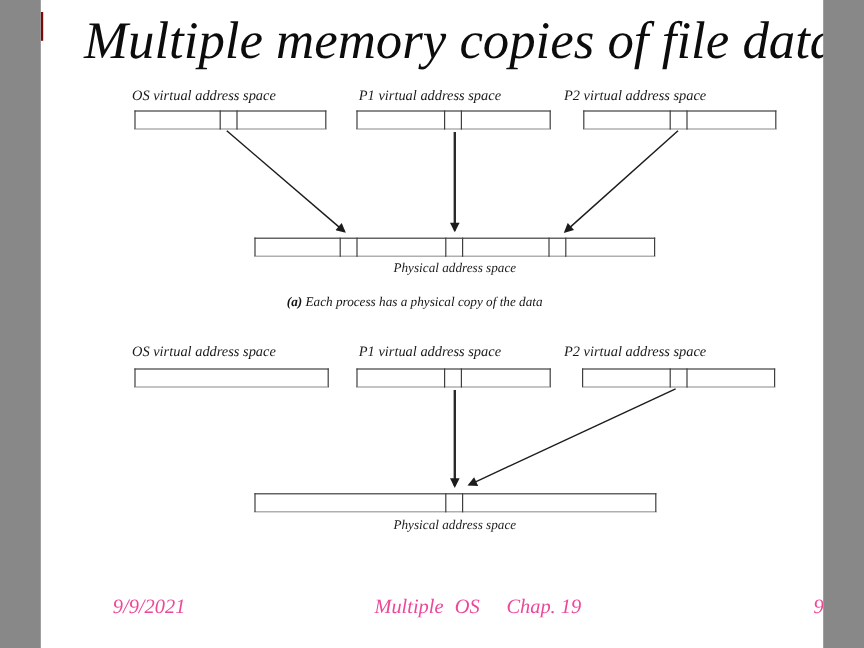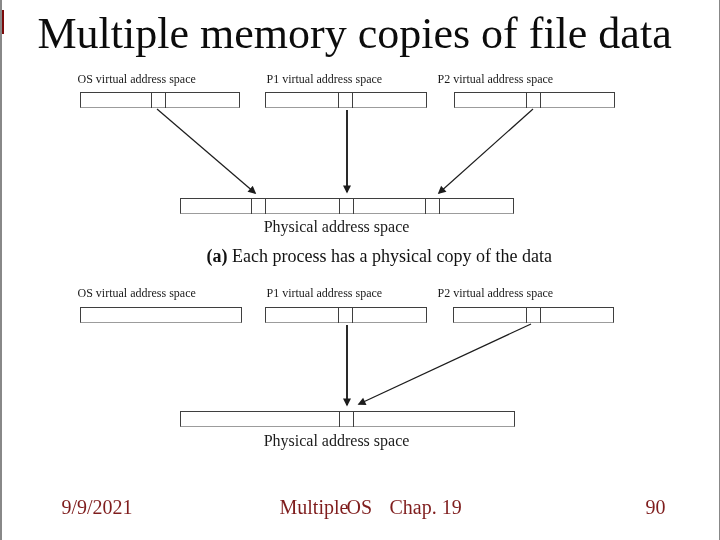--- a/index.html
+++ b/index.html
@@ -1,19 +1,20 @@
 <!DOCTYPE html>
 <html><head>
 <meta charset="utf-8">
 <style>
   html,body { margin:0; padding:0; background:#888; }
   .slide {
-    position:relative; width:717px; height:540px; background:#ffffff;
+    position:relative; width:652px; height:540px; background:#ffffff;
     font-family:"Liberation Serif", serif; color:#111; overflow:hidden;
     margin:0 auto;
+    font-style:italic;
   }
   .accent { position:absolute; left:0; top:10px; width:2px; height:24px; background:#7b0a0a; }
   .title {
     position:absolute; left:36px; top:8px; margin:0;
     font-size:44px; font-weight:normal; color:#0c0c0c;
     white-space:nowrap; letter-spacing:0;
   }
   .vlabel {
     position:absolute; width:160px; 
     font-size:12px; color:#1a1a1a; white-space:nowrap;
@@ -34,33 +35,33 @@
   }
   .bar-os-a   { left:78px;  top:92px;  width:158px; }
   .bar-p1-a   { left:263px; top:92px;  width:160px; }
   .bar-p2-a   { left:452px; top:92px;  width:159px; }
   .bar-phys-a { left:178px; top:198px; width:332px; }
   .bar-os-b   { left:78px;  top:307px; width:160px; }
   .bar-p1-b   { left:263px; top:307px; width:160px; }
   .bar-p2-b   { left:451px; top:307px; width:159px; }
   .bar-phys-b { left:178px; top:411px; width:333px; }
   .phys-label {
-    position:absolute; left:235px; width:200px; text-align:center;
-    font-size:16px; color:#1a1a1a; white-space:nowrap;
+    position:absolute; left:245px; width:200px; text-align:center;
+    font-size:11px; color:#1a1a1a; white-space:nowrap;
   }
   .phys-a { top:218px; }
   .phys-b { top:432px; }
   .caption {
-    position:absolute; left:205px; font-size:18px; color:#121212; white-space:nowrap;
+    position:absolute; left:205px; font-size:11px; color:#121212; white-space:nowrap;
   }
   .cap-a { top:246px; }
   .cap-b { top:460px; }
   .caption b { font-weight:bold; }
   .arrows { position:absolute; left:0; top:0; width:720px; height:540px; pointer-events:none; }
-  .footer-item { position:absolute; font-size:20px; color:#7f1d1d; white-space:nowrap; }
+  .footer-item { position:absolute; font-size:17px; color:#ec4899; white-space:nowrap; }
   .ft-date   { left:60px;  top:496px; }
   .ft-author { left:278px; top:496px; }
   .ft-course { left:345px; top:496px; }
   .ft-chap   { left:388px; top:496px; }
   .ft-page   { left:644px; top:496px; }
 </style>
 </head>
 <body>
 
 <div class="slide">

